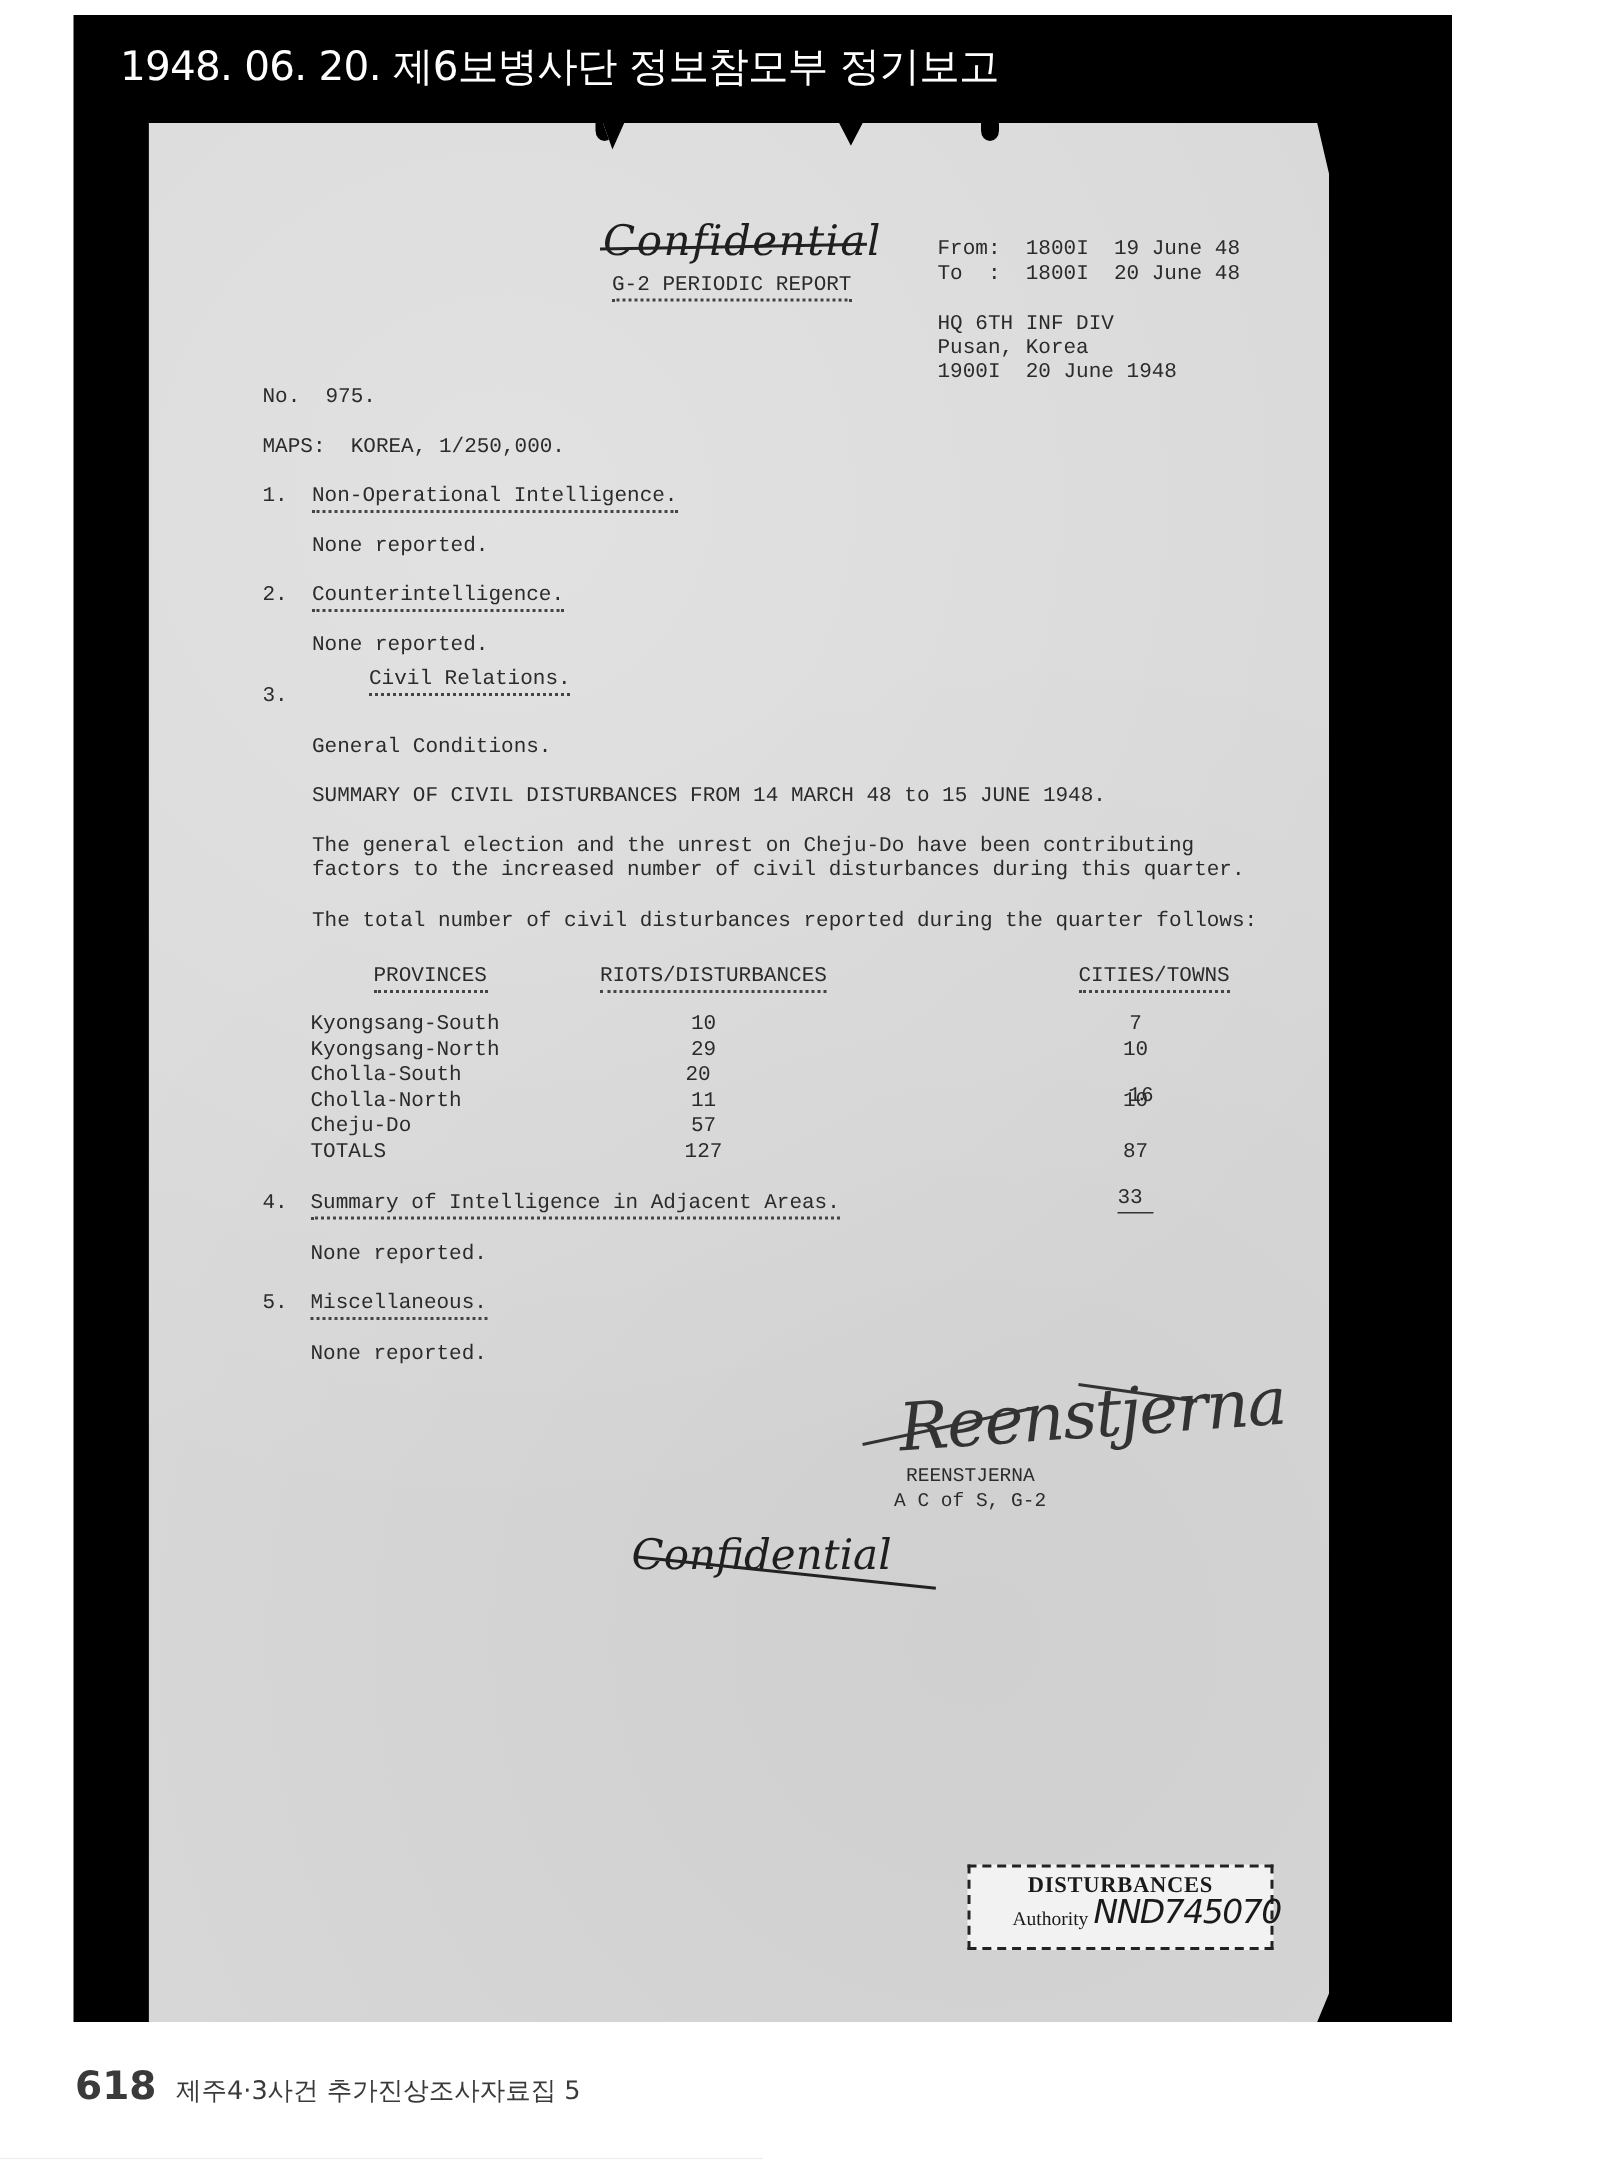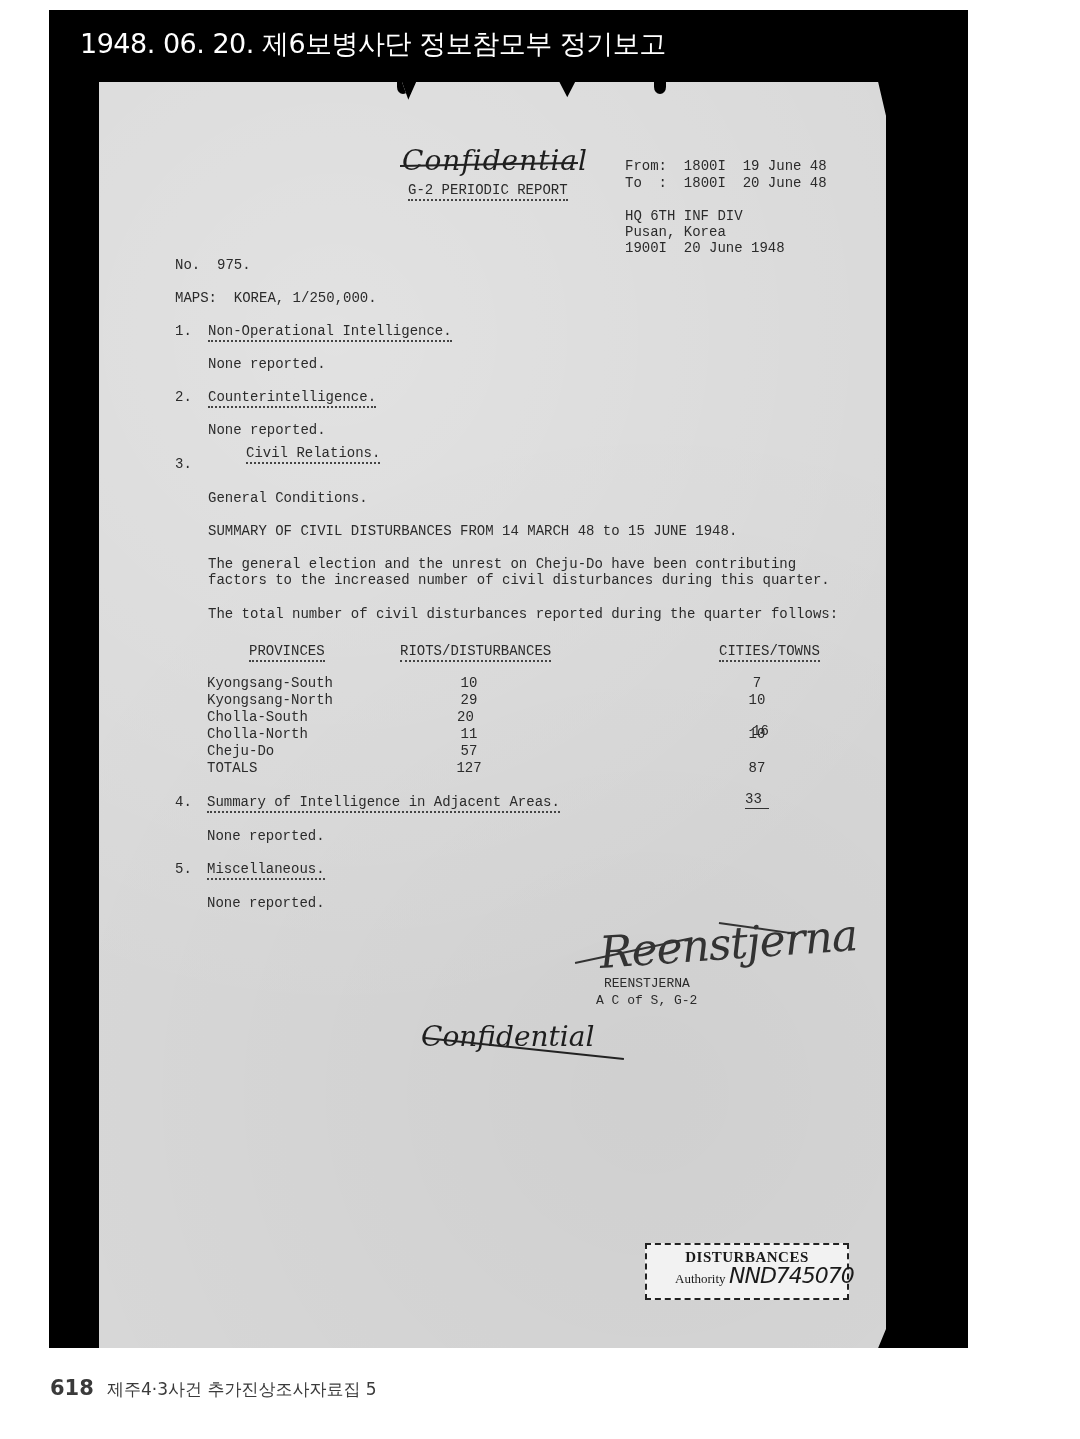--- a/index.html
+++ b/index.html
@@ -87,21 +87,21 @@
       position: absolute; left: 82px; top: 18px; font-size: 22px;
       font-family: "DejaVu Sans", sans-serif; font-style: italic; font-weight: normal;
       letter-spacing: -1px;
     }
     .footer {
       position: absolute; left: 50px; top: 1376px;
       white-space: nowrap;
       color: #3a3a3a;
       font-family: "DejaVu Sans", sans-serif;
     }
-    .footer-page { font-weight: bold; font-size: 21px; margin-right: 8px; }
+    .footer-page { font-weight: bold; font-size: 26px; margin-right: 8px; }
     .footer-title { font-size: 17px; }
     .table-cell { position: absolute; font-size: 14px; line-height: 17px; white-space: pre; }
   </style>
 </head>
 <body>
 
 <div class="frame">
   <div class="frame-title">1948. 06. 20. 제6보병사단 정보참모부 정기보고</div>
 
   <div class="paper">

